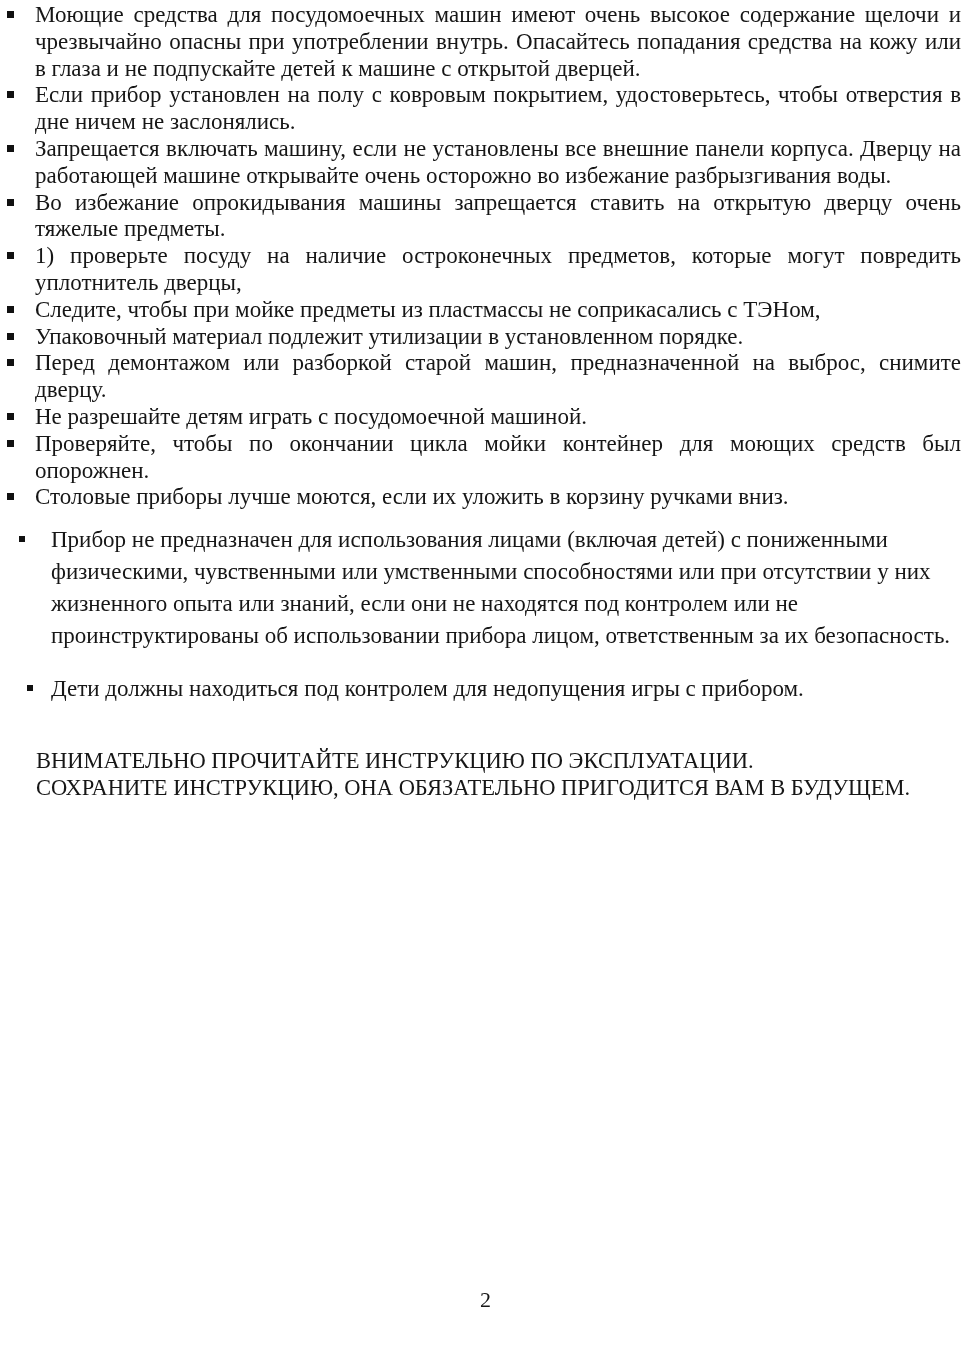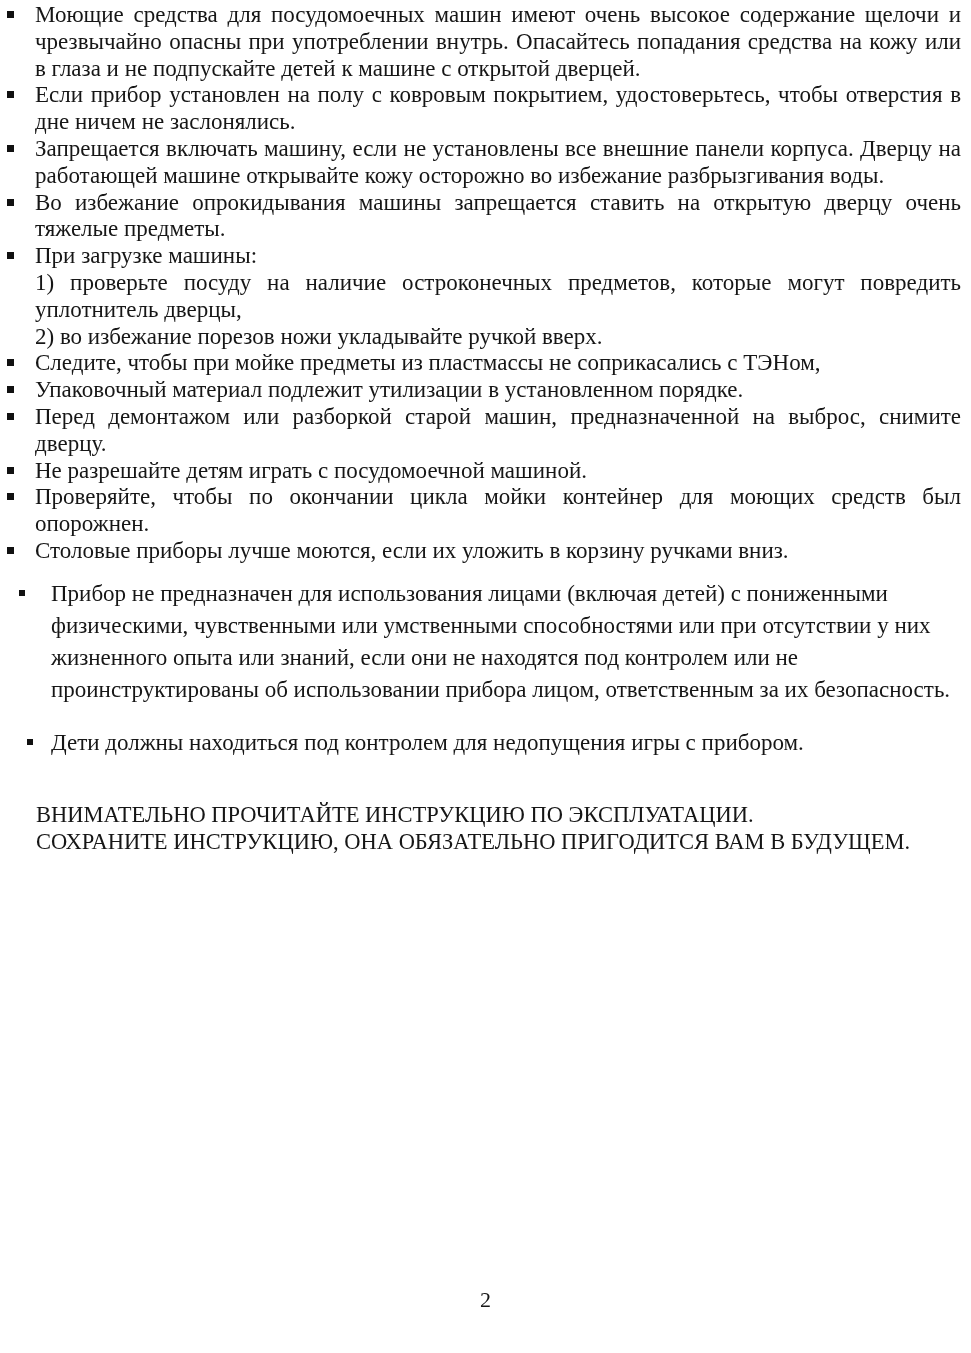--- a/index.html
+++ b/index.html
@@ -96,33 +96,31 @@
         <p>Моющие средства для посудомоечных машин имеют очень высокое содержание щелочи и чрезвычайно опасны при употреблении внутрь. Опасайтесь попадания средства на кожу или в глаза и не подпускайте детей к машине с открытой дверцей.</p>
       </div>
 
       <div class="item">
         <span class="sq"></span>
         <p>Если прибор установлен на полу с ковровым покрытием, удостоверьтесь, чтобы отверстия в дне ничем не заслонялись.</p>
       </div>
 
       <div class="item">
         <span class="sq"></span>
-        <p>Запрещается включать машину, если не установлены все внешние панели корпуса. Дверцу на работающей машине открывайте кожу осторожно во избежание разбрызгивания воды.</p>
+        <p>Запрещается включать машину, если не установлены все внешние панели корпуса. Дверцу на работающей машине открывайте очень осторожно во избежание разбрызгивания воды.</p>
       </div>
 
       <div class="item">
         <span class="sq"></span>
         <p>Во избежание опрокидывания машины запрещается ставить на открытую дверцу очень тяжелые предметы.</p>
       </div>
 
       <div class="item">
         <span class="sq"></span>
-        <p>При загрузке машины:</p>
         <p>1) проверьте посуду на наличие остроконечных предметов, которые могут повредить уплотнитель дверцы,</p>
-        <p>2) во избежание порезов ножи укладывайте ручкой вверх.</p>
       </div>
 
       <div class="item">
         <span class="sq"></span>
         <p>Следите, чтобы при мойке предметы из пластмассы не соприкасались с ТЭНом,</p>
       </div>
 
 
       <div class="item">
         <span class="sq"></span>

